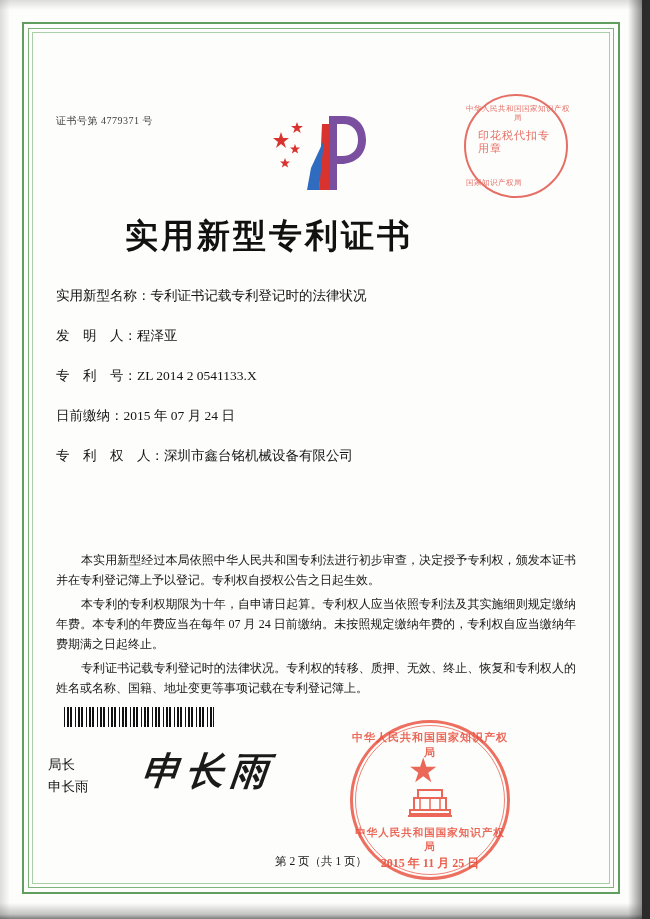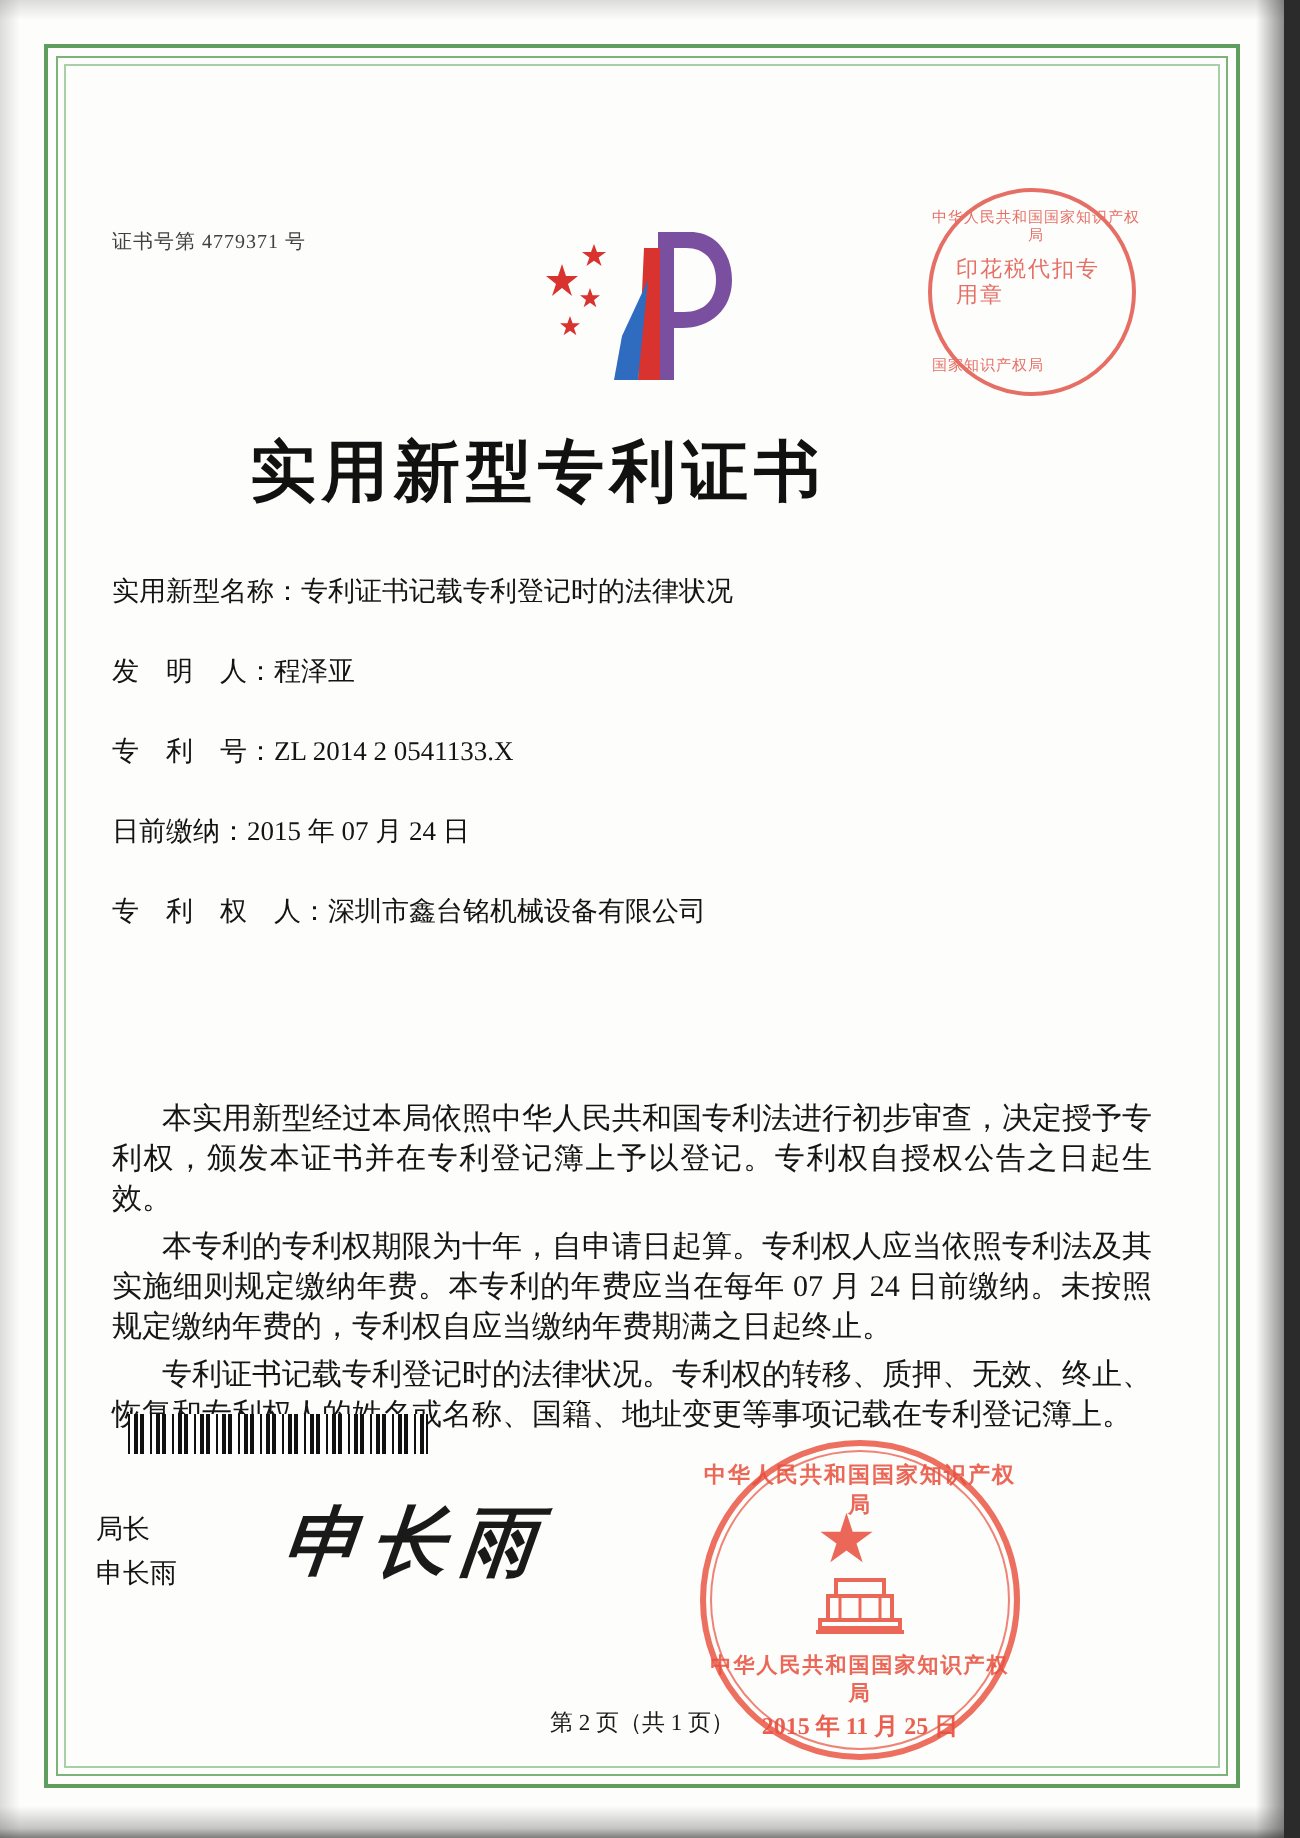--- a/index.html
+++ b/index.html
@@ -179,21 +179,21 @@
     display: inline-block;
     color: #141414;
   }
 
   
   .body-text {
     position: absolute;
     left: 24px;
     top: 518px;
     width: 520px;
-    font-size: 15px;
+    font-size: 12px;
     line-height: 20px;
     color: #161616;
     text-align: justify;
   }
   .body-text p {
     margin: 0 0 4px 0;
     text-indent: 25px;
   }
 
   

